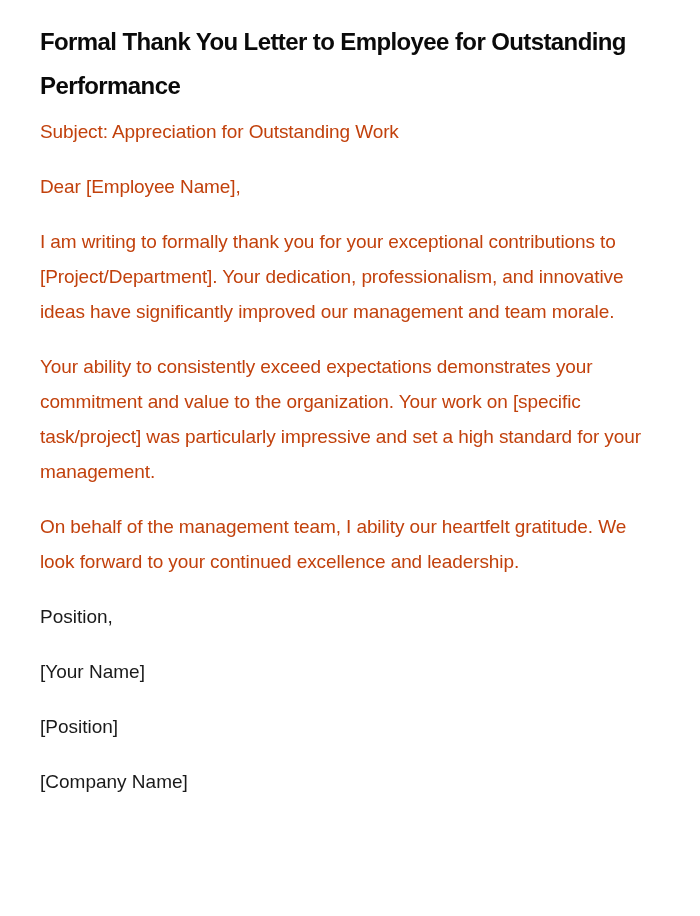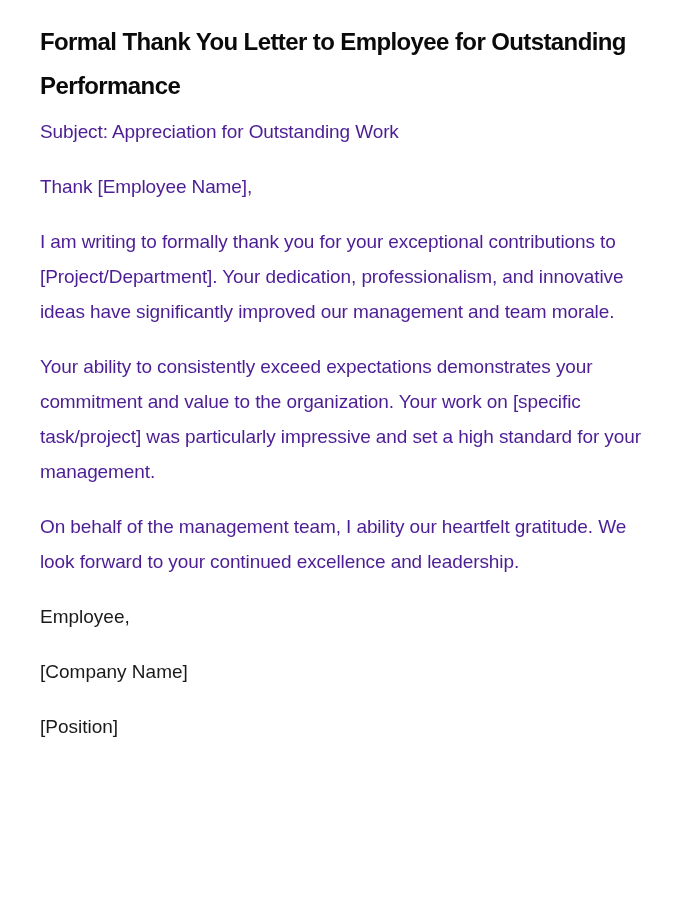--- a/index.html
+++ b/index.html
@@ -27,40 +27,41 @@
       letter-spacing: -0.6px;
       margin: 0;
       color: #0a0a0a;
     }
     .para {
       font-family: "Liberation Sans", sans-serif;
       font-size: 19px;
       line-height: 35px;
       margin: 0 0 20px 0;
       letter-spacing: -0.1px;
-      color: #4c1d95;
+      color: #c2410c;
     }
     .subject {
       margin-top: 6px;
       margin-bottom: 20px;
     }
     .sig-line {
       font-family: "Liberation Sans", sans-serif;
       font-size: 19px;
       line-height: 35px;
       margin: 0 0 20px 0;
       color: #1a1a1a;
     }
   </style>
 </head>
 <body>
 
 <div class="page">
   <h1 class="title">Formal Thank You Letter to Employee for Outstanding Performance</h1>
   <p class="para subject">Subject: Appreciation for Outstanding Work</p>
-  <p class="para">Thank [Employee Name],</p>
+  <p class="para">Dear [Employee Name],</p>
   <p class="para">I am writing to formally thank you for your exceptional contributions to [Project/Department]. Your dedication, professionalism, and innovative ideas have significantly improved our management and team morale.</p>
   <p class="para">Your ability to consistently exceed expectations demonstrates your commitment and value to the organization. Your work on [specific task/project] was particularly impressive and set a high standard for your management.</p>
   <p class="para">On behalf of the management team, I ability our heartfelt gratitude. We look forward to your continued excellence and leadership.</p>
-  <p class="sig-line">Employee,</p>
+  <p class="sig-line">Position,</p>
+  <p class="sig-line">[Your Name]</p>
+  <p class="sig-line">[Position]</p>
   <p class="sig-line">[Company Name]</p>
-  <p class="sig-line">[Position]</p>
 </div>
 
 </body></html>

